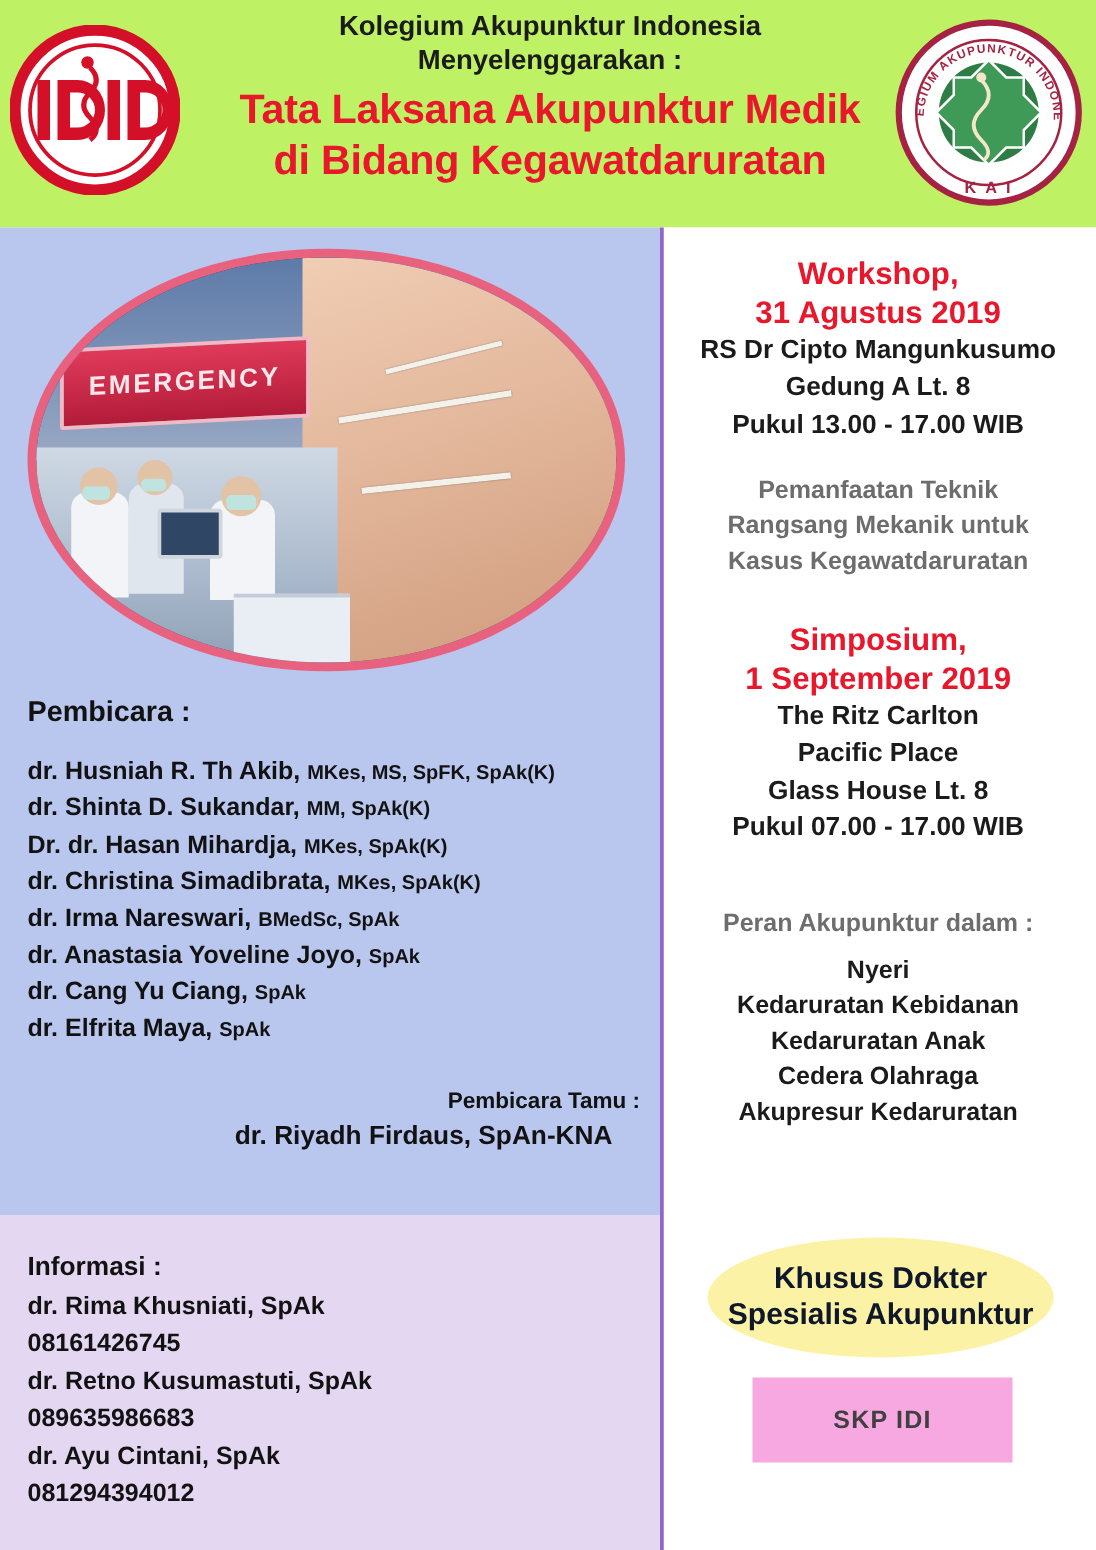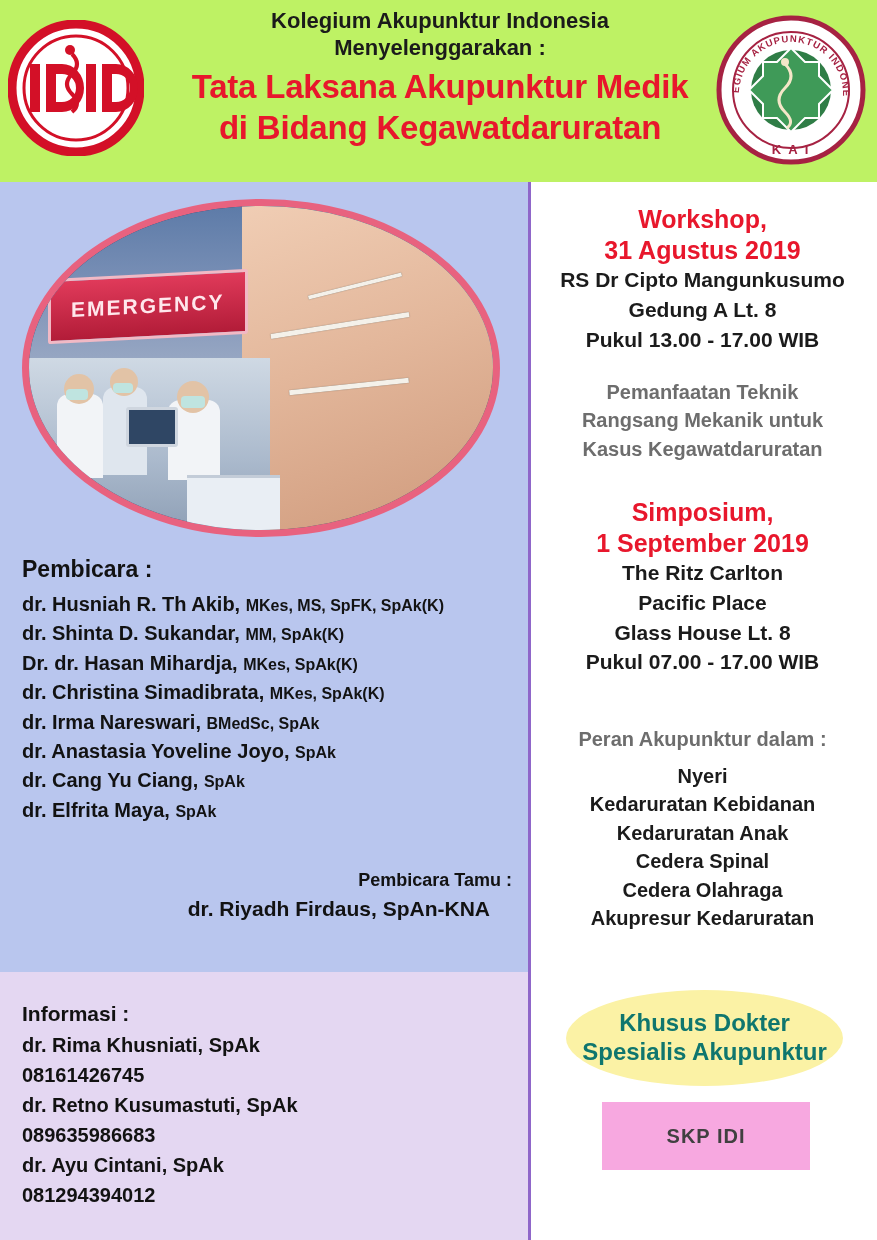--- a/index.html
+++ b/index.html
@@ -142,21 +142,21 @@
   .ph-bed {
     position: absolute; left: 34%; top: 83%; width: 20%; height: 17%;
     background: #e9eef4; border-top: 3px solid #c3ccd8;
   }
 
   
   .speakers {
     position: absolute; left: 22px; top: 374px; width: 490px;
   }
   .speakers-title {
-    font-size: 23px; font-weight: bold; color: #121212; margin-bottom: 7px;
+    font-size: 23px; font-weight: bold; color: #121212; margin-bottom: 20px;
   }
   .spk {
     font-size: 20px; font-weight: bold; color: #121212;
     line-height: 1.47;
     white-space: nowrap;
   }
   .spk .deg {
     font-size: 16px; font-weight: bold;
   }
   .guest-wrap {
@@ -204,21 +204,21 @@
 
   .khusus {
     position: absolute; left: 38px; top: 808px;
     width: 277px; height: 96px;
     background: #fbf2a5;
     border-radius: 50%;
     display: flex; flex-direction: column;
     align-items: center; justify-content: center;
   }
   .khusus div {
-    font-size: 24px; font-weight: bold; color: #0f766e; line-height: 1.2;
+    font-size: 24px; font-weight: bold; color: #0f172a; line-height: 1.2;
   }
   .skp {
     position: absolute; left: 74px; top: 920px;
     width: 208px; height: 68px;
     background: #f7a8e0;
     display: flex; align-items: center; justify-content: center;
   }
   .skp span {
     font-size: 20px; font-weight: bold; color: #404040; letter-spacing: 1px;
   }
@@ -383,21 +383,20 @@
       </div>
 
       <div class="r-block peran-label">
         <div class="r-note">Peran Akupunktur dalam :</div>
       </div>
 
       <div class="r-block peran-list">
         <div class="r-item">Nyeri</div>
         <div class="r-item">Kedaruratan Kebidanan</div>
         <div class="r-item">Kedaruratan Anak</div>
-        <div class="r-item">Cedera Spinal</div>
         <div class="r-item">Cedera Olahraga</div>
         <div class="r-item">Akupresur Kedaruratan</div>
       </div>
 
       <div class="khusus">
         <div>Khusus Dokter</div>
         <div>Spesialis Akupunktur</div>
       </div>
 
       <div class="skp">

